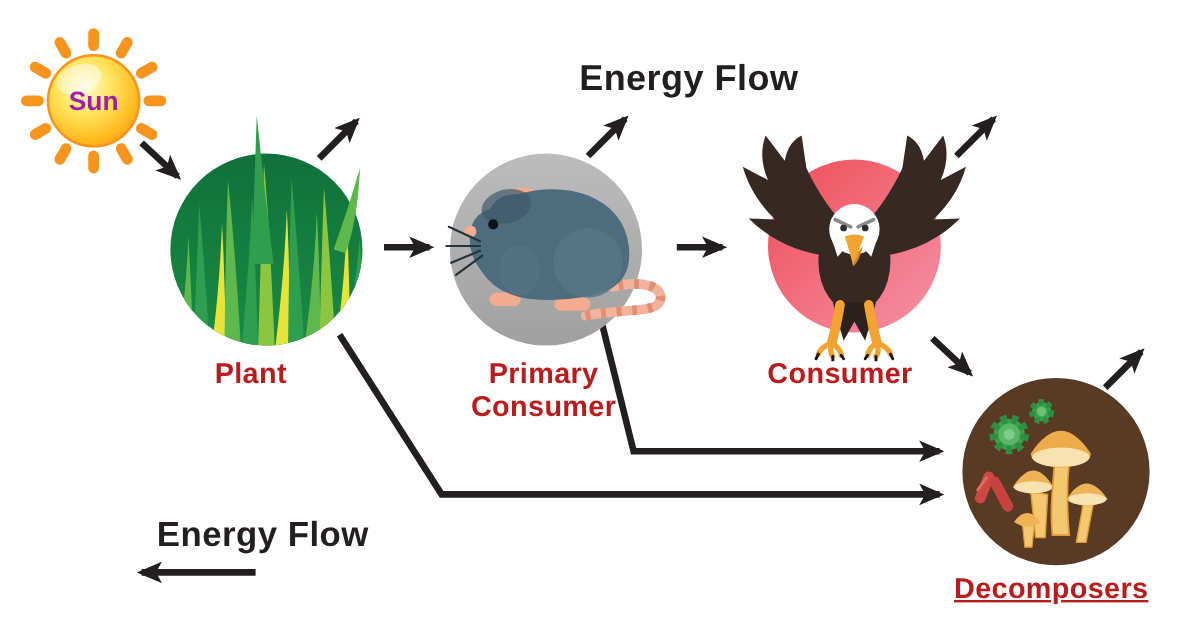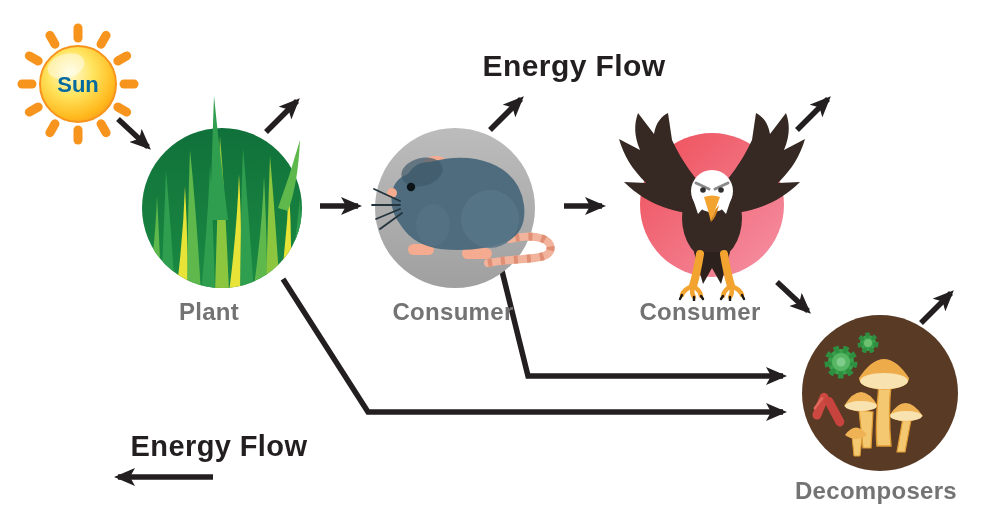--- a/index.html
+++ b/index.html
@@ -1,23 +1,23 @@
 <!DOCTYPE html>
 <html><head>
 <meta charset="utf-8">
 <style>
   html,body{margin:0;padding:0;background:#ffffff;}
   .canvas{position:relative;width:1000px;height:526px;background:#ffffff;overflow:hidden;
           font-family:"Liberation Sans",sans-serif;color:#231f20;}
   .abs{position:absolute;}
   .label{position:absolute;transform:translateX(-50%);text-align:center;
-         font-size:24px;font-weight:600;letter-spacing:.3px;color:#737373;line-height:28px;white-space:nowrap;}
+         font-size:24px;font-weight:600;letter-spacing:.3px;color:#b91c1c;line-height:28px;white-space:nowrap;}
   .title{position:absolute;transform:translateX(-50%);text-align:right;
          font-size:30px;font-weight:700;letter-spacing:.4px;color:#231f20;white-space:nowrap;}
-  .sun-text{position:absolute;transform:translate(-50%,-50%);font-size:22px;font-weight:600;color:#0369a1;}
+  .sun-text{position:absolute;transform:translate(-50%,-50%);font-size:22px;font-weight:600;color:#a21caf;}
   svg{display:block;}
 </style>
 </head>
 <body>
 
 <div class="canvas">
 
   <svg class="abs" style="left:0;top:0;" width="1000" height="526" viewBox="0 0 1000 526">
     <defs>
       <marker id="ah" markerUnits="userSpaceOnUse" markerWidth="22" markerHeight="18" refX="17" refY="9" orient="auto">
@@ -202,24 +202,25 @@
       <path d="M53,122 L55,142 L61,142 L63,123 Z" fill="#f3c871" stroke="#e09b33" stroke-width="1"></path>
       <path d="M46,121 Q57,106 68,121 Q57,129 46,121 Z" fill="#efb255"></path>
     </g>
   </svg>
 
   <div class="title" style="left:574px;top:49px;">Energy Flow</div>
 
   <div class="label" style="left:209px;top:298px;">Plant</div>
 
   <div class="label" style="left:453px;top:298px;">
+    <div>Primary</div>
     <div>Consumer</div>
   </div>
 
   <div class="label" style="left:700px;top:298px;">
     <div>Consumer</div>
   </div>
 
-  <div class="label" style="left:876px;top:477px;">Decomposers</div>
+  <div class="label" style="left:876px;top:477px;text-decoration:underline;">Decomposers</div>
 
   <div class="title" style="left:219px;top:430px;font-size:29px;">Energy Flow</div>
 
 </div>
 
 </body></html>

